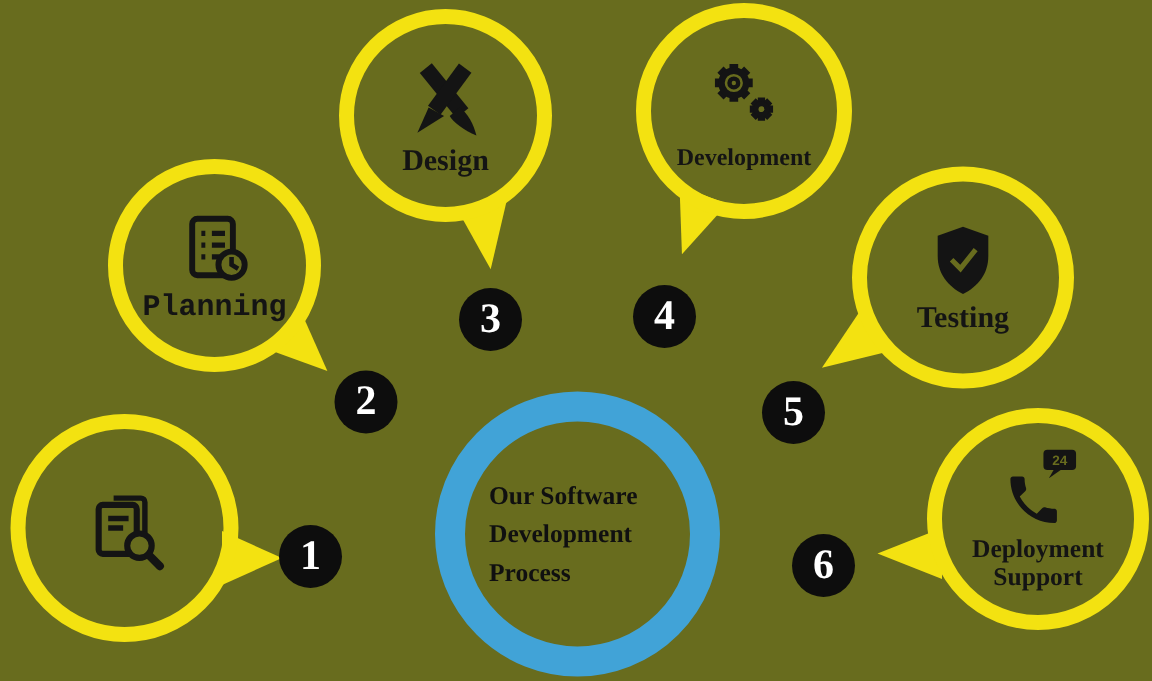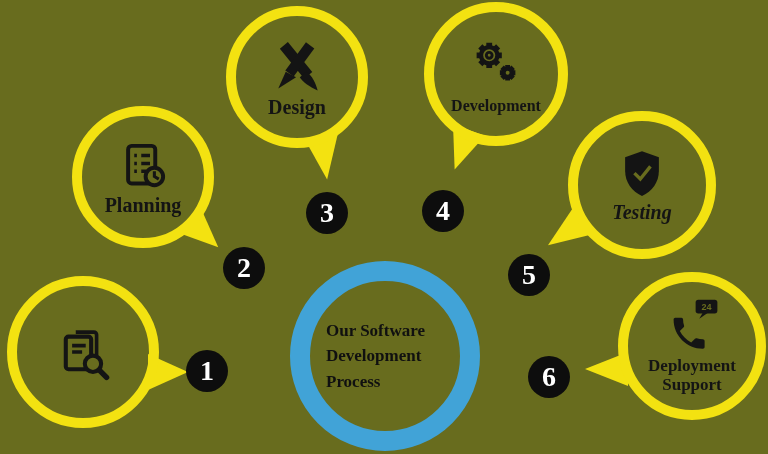--- a/index.html
+++ b/index.html
@@ -34,24 +34,24 @@
     line-height:1.08;
     margin-top:1px;
   }
   .b1{left:7px;  top:276px; width:152px;height:152px;}
   .b2{left:72px; top:106px; width:142px;height:142px;}
   .b3{left:226px;top:6px;   width:142px;height:142px;}
   .b4{left:424px;top:2px;   width:144px;height:144px;}
   .b5{left:568px;top:111px; width:148px;height:148px;}
   .b6{left:618px;top:272px; width:148px;height:148px;}
   .b1 .label{font-size:19px;}
-  .b2 .label{font-size:20px;}
+  .b2 .label{font-size:20px;font-family:Liberation Mono, monospace;}
   .b3 .label{font-size:20px;}
   .b4 .label{font-size:16px;}
-  .b5 .label{font-size:20px;font-style:italic;}
+  .b5 .label{font-size:20px;}
   .b6 .label{font-size:17px;width:110px;font-family:Liberation Serif, serif;}
   
   .tail{position:absolute;width:0;height:0;z-index:1;}
   .t1{left:148px;top:354px;border-top:18px solid transparent;border-bottom:18px solid transparent;border-left:40px solid var(--yellow);}
   .t2{left:189px;top:203px;border-top:17px solid transparent;border-bottom:17px solid transparent;border-left:40px solid var(--yellow);transform:rotate(43deg);transform-origin:0 50%;}
   .t3{left:304px;top:136px;border-left:17px solid transparent;border-right:17px solid transparent;border-top:44px solid var(--yellow);transform:rotate(-8deg);transform-origin:50% 0;}
   .t4{left:452px;top:130px;border-left:17px solid transparent;border-right:17px solid transparent;border-top:42px solid var(--yellow);transform:rotate(20deg);transform-origin:50% 0;}
   .t5{left:567px;top:220px;border-left:17px solid transparent;border-right:17px solid transparent;border-top:44px solid var(--yellow);transform:rotate(55deg);transform-origin:50% 0;}
   .t6{left:585px;top:352px;border-top:17px solid transparent;border-bottom:17px solid transparent;border-right:43px solid var(--yellow);}
   

